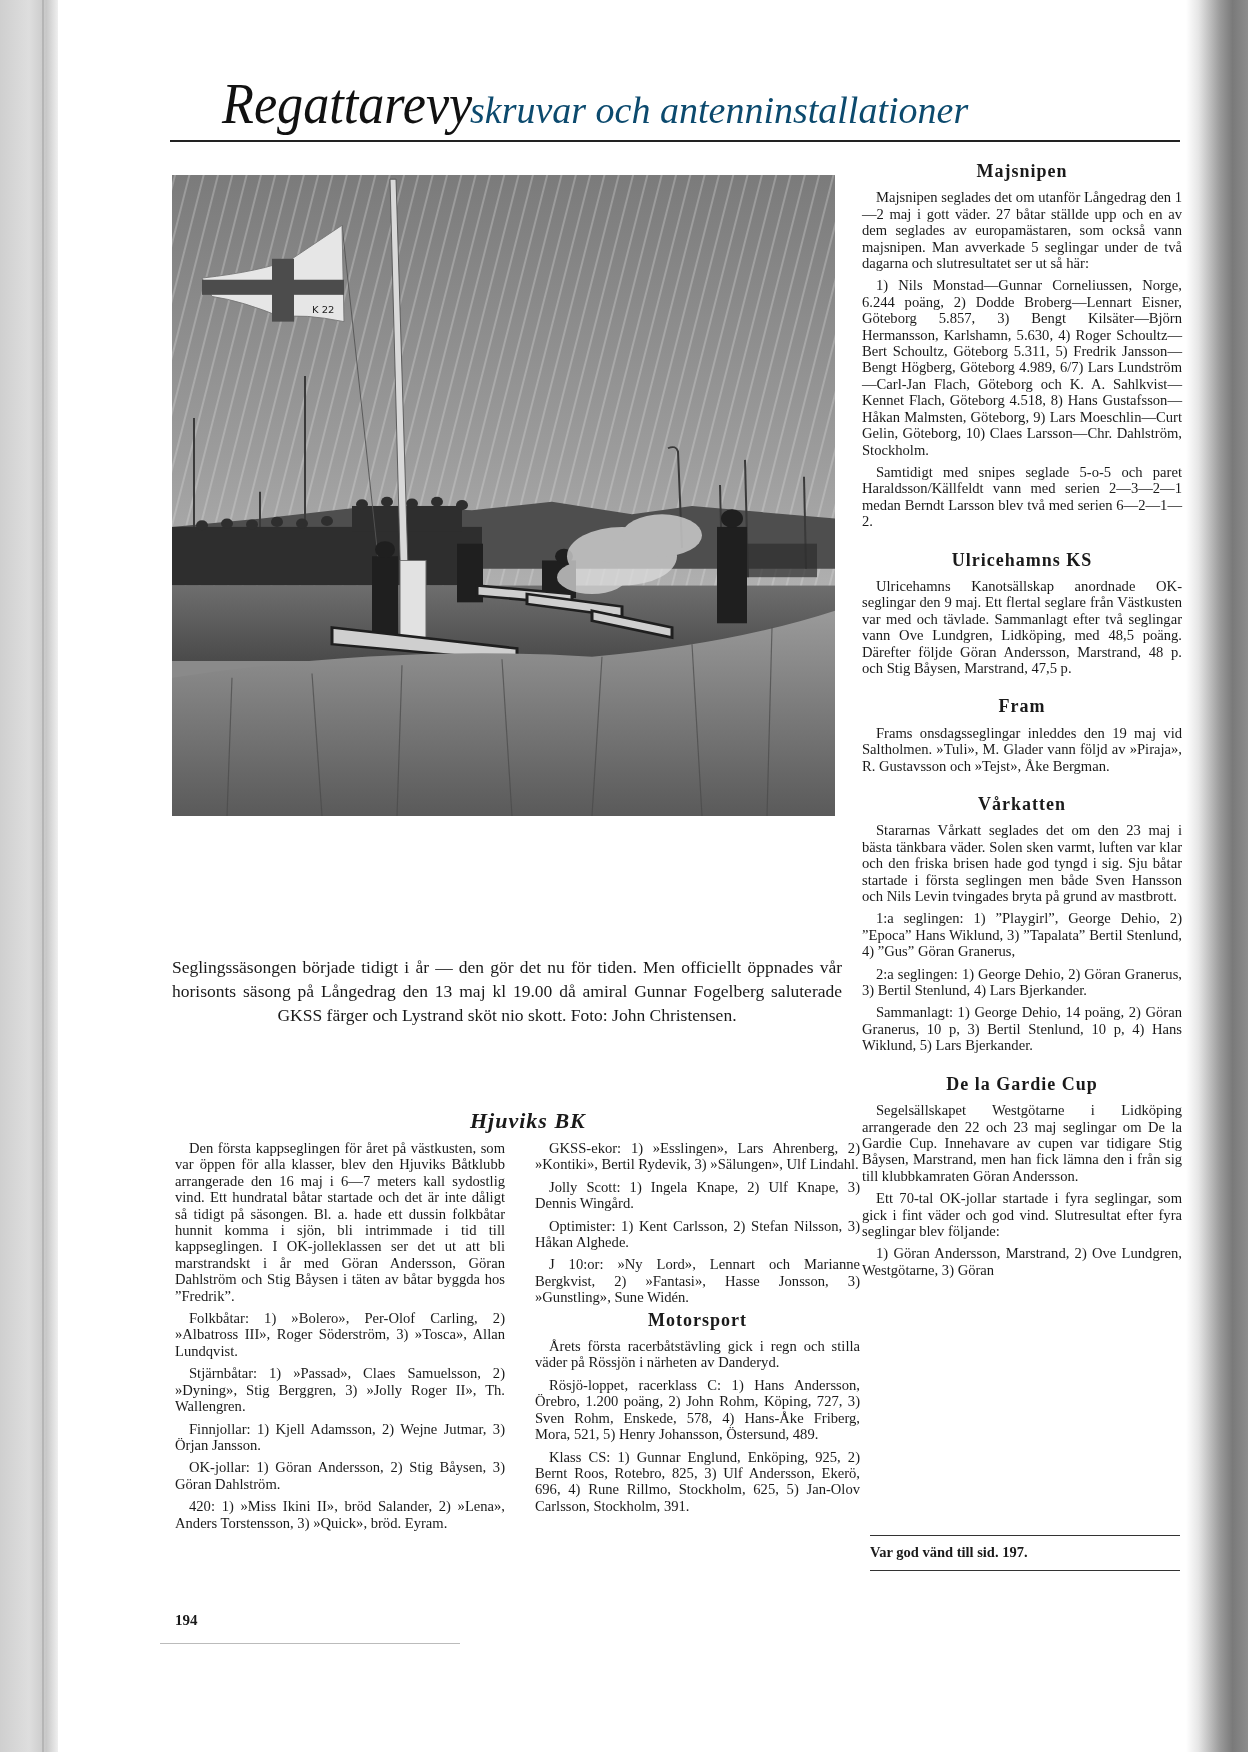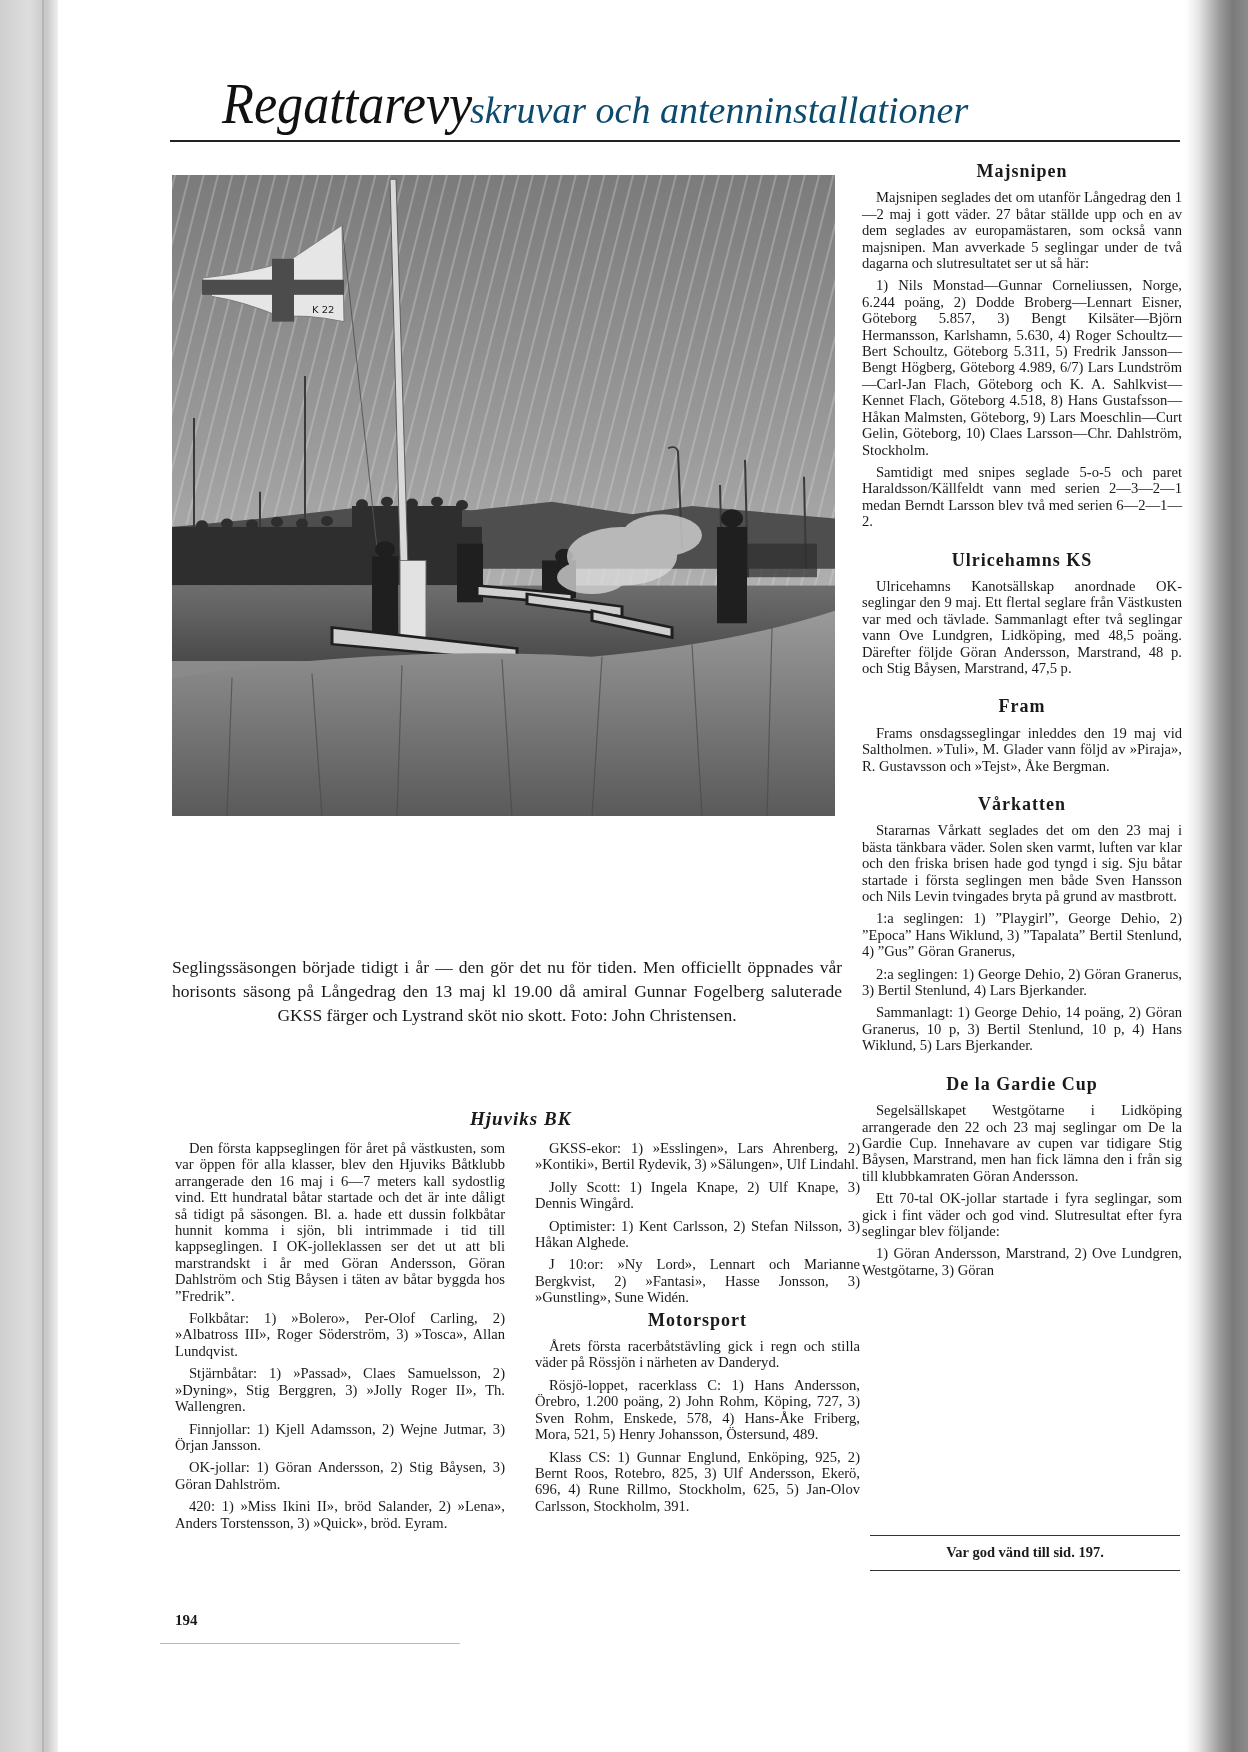--- a/index.html
+++ b/index.html
@@ -46,28 +46,28 @@
   .col p { margin: 0 0 6px 0; text-indent: 14px; hyphens: manual; }
   .col h2 {
     margin: 0 0 10px 0; text-align: center; font-weight: bold;
     font-size: 18px; letter-spacing: 1px; font-family: "Liberation Serif", serif;
   }
   .right-col { left: 862px; top: 163px; width: 320px; }
   .right-col h2.sp { margin-top: 22px; }
   .left-col { left: 175px; top: 1140px; width: 330px; }
   .mid-col { left: 535px; top: 1140px; width: 325px; }
   .section-heading-hjuviks {
-    position: absolute; left: 470px; top: 1108px; font-size: 19px;
+    position: absolute; left: 470px; top: 1108px; font-size: 22px;
     font-style: italic; font-weight: bold; letter-spacing: 1px; font-family: "Liberation Serif", serif;
   }
   .mid-col h2 { margin-top: 2px; }
   .footer-box {
     position: absolute; left: 870px; top: 1535px; width: 310px;
     border-top: 1.5px solid #333; border-bottom: 1.5px solid #333;
-    text-align: center; padding: 8px 0 9px 0;
+    text-align: left; padding: 8px 0 9px 0;
     font-weight: bold; font-size: 14.5px; font-family: "Liberation Serif", serif;
   }
   .page-number {
     position: absolute; left: 175px; top: 1612px; font-weight: bold; font-size: 15px;
     font-family: "Liberation Serif", serif;
   }
   .bottom-rule {
     position: absolute; left: 160px; top: 1643px; width: 300px; height: 1px; background: #bbb;
   }
   .ghost {

